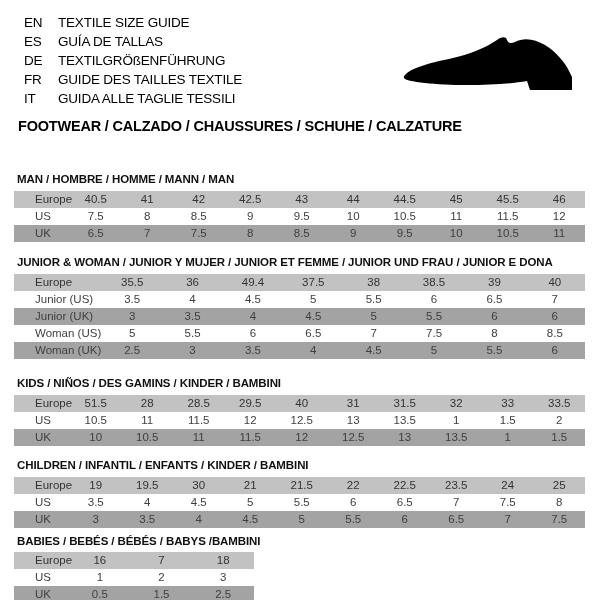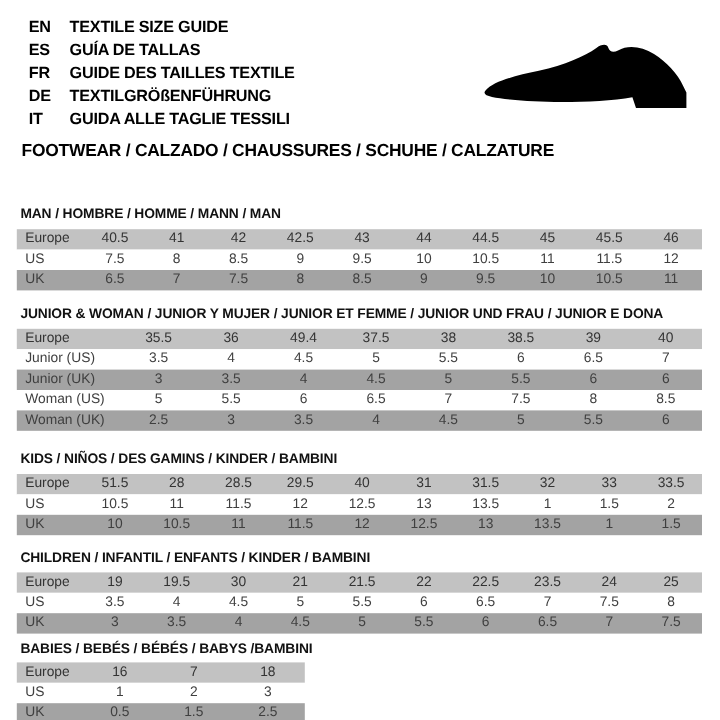--- a/index.html
+++ b/index.html
@@ -5,21 +5,21 @@
   html,body{margin:0;padding:0;}
   body{
     width:600px;height:600px;background:#ffffff;
     font-family:"Liberation Sans","DejaVu Sans",sans-serif;
     color:#000;overflow:hidden;
   }
   .page{position:relative;width:600px;height:600px;overflow:hidden;}
 
   
   .lang-list{margin:13px 0 0 24px;}
-  .lang-row{display:flex;font-weight:bold;font-size:13.5px;line-height:19px;letter-spacing:-0.2px;}
+  .lang-row{display:flex;font-weight:normal;font-size:13.5px;line-height:19px;letter-spacing:-0.2px;}
   .lang-code{width:34px;flex:0 0 34px;}
   .category-line{
     margin:10px 0 0 18px;font-weight:bold;font-size:14.5px;line-height:17px;letter-spacing:-0.2px;
   }
   .shoe{position:absolute;top:33px;left:399px;width:186px;height:62px;}
   .shoe svg{display:block;width:100%;height:100%;}
 
   
   .tables-root{margin-left:14px;}
   .size-section{margin-top:13px;}
@@ -30,46 +30,46 @@
   .section-title{
     margin:0 0 5px 3px;font-size:11.5px;font-weight:bold;color:#111;
     letter-spacing:-0.1px;line-height:14px;
   }
   .babies .section-title{margin-bottom:4px;}
   .stable{width:571px;font-size:11.5px;color:#3f3f3f;}
   .babies .stable{width:240px;}
   .srow{display:flex;height:17px;line-height:17px;align-items:center;background:#ffffff;}
   .srow.head{background:#c2c2c2;color:#333;}
   .srow.alt{background:#a3a3a3;}
-  .slabel{flex:0 0 auto;width:56px;padding-left:7px;box-sizing:border-box;text-align:left;}
+  .slabel{flex:0 0 auto;width:56px;padding-left:21px;box-sizing:border-box;text-align:left;}
   .junior-woman .slabel{width:88px;}
   .babies .slabel{width:55px;}
   .scell{flex:1 1 0;text-align:center;}
 </style>
 </head>
 <body>
 
 <div class="page">
 
   <div class="lang-list">
     <div class="lang-row">
       <span class="lang-code">EN</span>
       <span class="lang-label">TEXTILE SIZE GUIDE</span>
     </div>
     <div class="lang-row">
       <span class="lang-code">ES</span>
       <span class="lang-label">GUÍA DE TALLAS</span>
     </div>
     <div class="lang-row">
+      <span class="lang-code">DE</span>
+      <span class="lang-label">TEXTILGRÖßENFÜHRUNG</span>
+    </div>
+    <div class="lang-row">
       <span class="lang-code">FR</span>
       <span class="lang-label">GUIDE DES TAILLES TEXTILE</span>
-    </div>
-    <div class="lang-row">
-      <span class="lang-code">DE</span>
-      <span class="lang-label">TEXTILGRÖßENFÜHRUNG</span>
     </div>
     <div class="lang-row">
       <span class="lang-code">IT</span>
       <span class="lang-label">GUIDA ALLE TAGLIE TESSILI</span>
     </div>
   </div>
 
   <div class="shoe">
     <svg viewBox="0 0 186 62" xmlns="http://www.w3.org/2000/svg" aria-hidden="true">
       <path fill="#000000" d="

